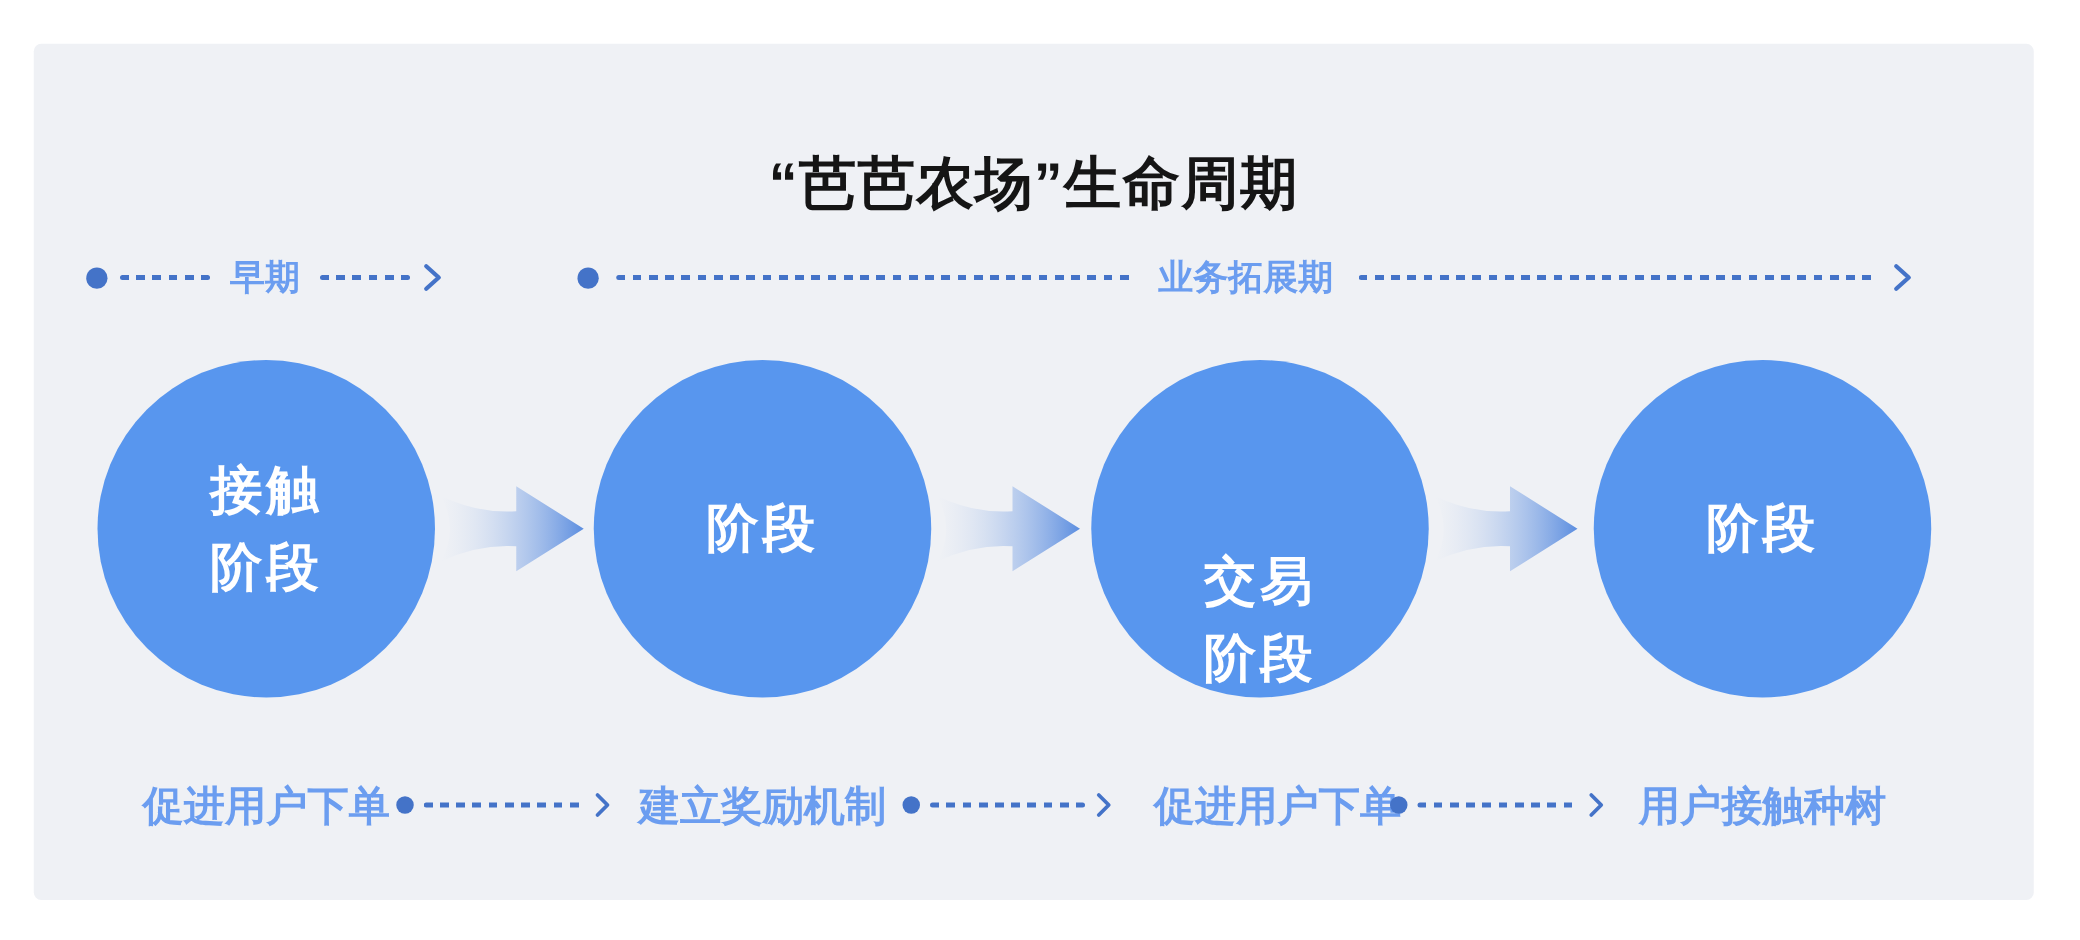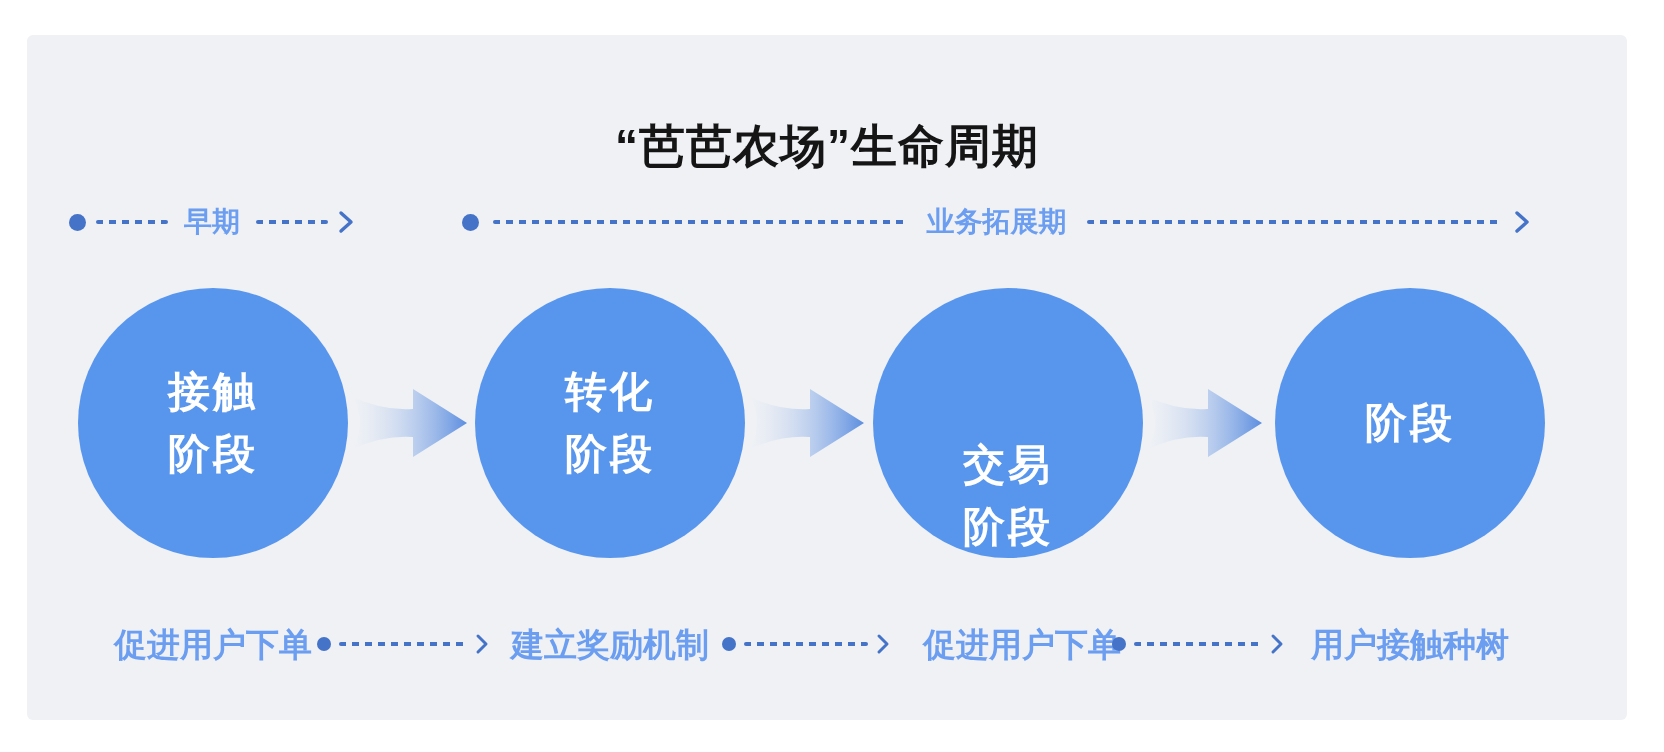--- a/index.html
+++ b/index.html
@@ -150,21 +150,20 @@
     <svg class="chev" width="16" height="24" viewBox="0 0 16 24">
         <path d="M3 3 L13 12 L3 21" fill="none" stroke="#4473C8" stroke-width="3.4" stroke-linecap="round" stroke-linejoin="round"></path>
       </svg>
   </div>
 
   <div class="circle c1">
     <span>接触</span>
     <span>阶段</span>
   </div>
   <div class="circle c2">
-    <span>转化</span>
     <span>阶段</span>
   </div>
   <div class="circle c3">
     <span>交易</span>
     <span>阶段</span>
   </div>
   <div class="circle c4">
     <span>阶段</span>
   </div>
 

